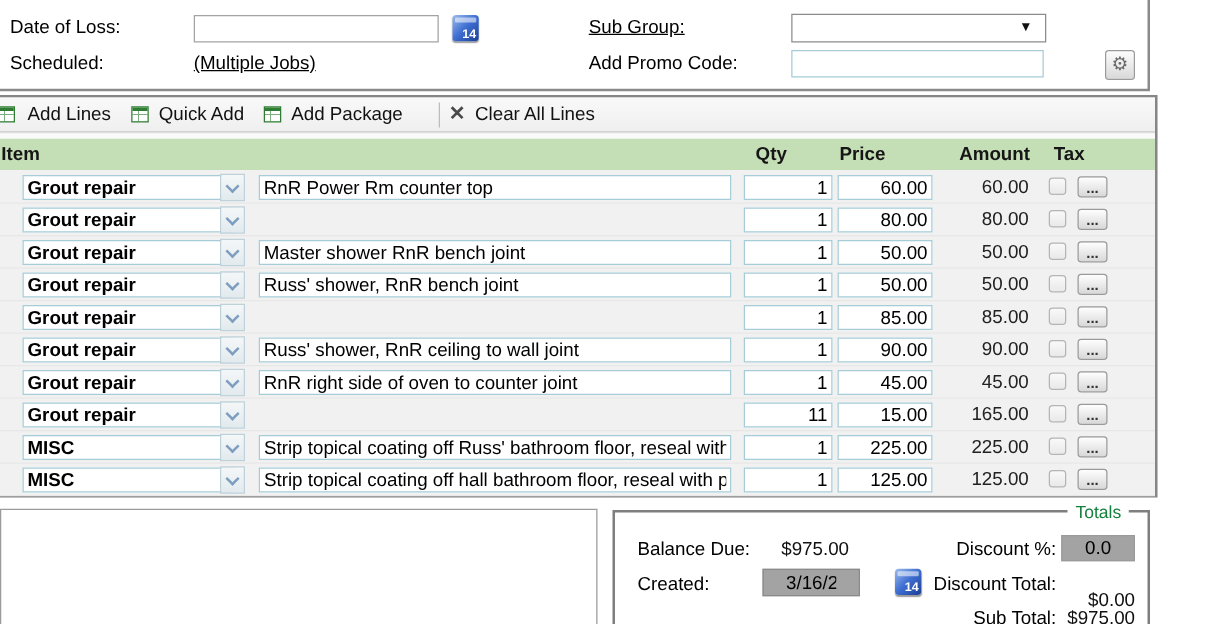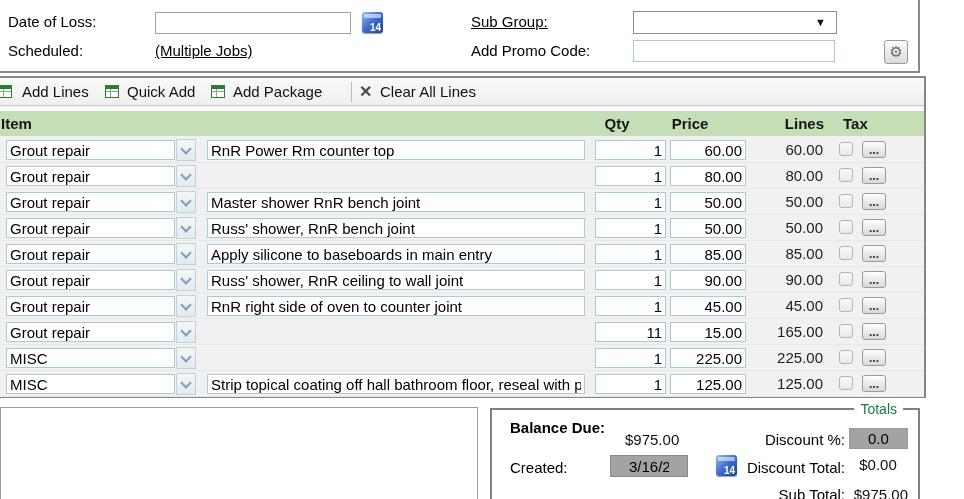--- a/index.html
+++ b/index.html
@@ -45,21 +45,21 @@
 
   
   #grid-header { position:absolute; left:0; top:33px; right:0; height:25px; background:#c4deb5; }
   #grid-header span { position:absolute; top:0; height:25px; line-height:25px; font-weight:bold; color:#161616; }
 
   
   #line-items { position:absolute; left:0; top:59px; right:0; }
   .line-row { position:relative; height:26px; border-bottom:1px solid #e7e7e7; }
   .cell-input { position:absolute; top:3px; height:20px; border:1px solid #a5ccd7; background:#fff;
     font:15px "Liberation Sans",sans-serif; padding:0 3px; }
-  .item-input  { left:8px;  width:169px; }
+  .item-input  { left:20px;  width:169px;font-weight:bold; }
   .desc-input  { left:209px; width:378px; }
   .qty-input   { left:597px; width:71px; text-align:right; }
   .price-input { left:672px; width:76px; text-align:right; }
   .chev-box { position:absolute; left:178px; top:2px; width:20px; height:22px;
     background:linear-gradient(#f4f7f8,#e2eaee); border:1px solid #bfd2da; cursor:pointer; }
   .chev-box i { position:absolute; left:5px; top:5px; width:8px; height:8px;
     border-right:2px solid #7e9ec0; border-bottom:2px solid #7e9ec0; transform:rotate(45deg); }
   .amount-cell { position:absolute; left:753px; top:0; width:72px; height:26px; line-height:26px;
     text-align:right; color:#222; }
   .tax-check { position:absolute; left:841px; top:5px; width:14px; height:14px;
@@ -117,21 +117,21 @@
     <span class="tb-divider" style="left:353px;"></span>
     <span class="x-ico" style="left:361px;">✕</span>
     <span class="tb-item" style="left:382px;">Clear All Lines</span>
   </div>
   <div id="toolbar-strip"></div>
 
   <div id="grid-header">
     <span style="left:3px;">Item</span>
     <span style="left:586px; width:66px; text-align:center;">Qty</span>
     <span style="left:659px; width:66px; text-align:center;">Price</span>
-    <span style="left:726px; width:100px; text-align:right;">Lines</span>
+    <span style="left:726px; width:100px; text-align:right;">Amount</span>
     <span style="left:845px;">Tax</span>
   </div>
 
   <div id="line-items">
   <div class="line-row">
     <input class="cell-input item-input" value="Grout repair" style="">
     <span class="chev-box">
           <i></i>
         </span>
     <input class="cell-input desc-input" value="RnR Power Rm counter top" style="">
@@ -178,21 +178,20 @@
     <span class="amount-cell">50.00</span>
     <input type="checkbox" class="tax-check" style="">
     <button class="dots-btn">...</button>
   </div>
 
   <div class="line-row">
     <input class="cell-input item-input" value="Grout repair" style="">
     <span class="chev-box">
           <i></i>
         </span>
-    <input class="cell-input desc-input" value="Apply silicone to baseboards in main entry" style="">
     <input class="cell-input qty-input" value="1" style="">
     <input class="cell-input price-input" value="85.00" style="">
     <span class="amount-cell">85.00</span>
     <input type="checkbox" class="tax-check" style="">
     <button class="dots-btn">...</button>
   </div>
 
   <div class="line-row">
     <input class="cell-input item-input" value="Grout repair" style="">
     <span class="chev-box">
@@ -229,20 +228,21 @@
     <span class="amount-cell">165.00</span>
     <input type="checkbox" class="tax-check" style="">
     <button class="dots-btn">...</button>
   </div>
 
   <div class="line-row">
     <input class="cell-input item-input" value="MISC" style="">
     <span class="chev-box">
           <i></i>
         </span>
+    <input class="cell-input desc-input" value="Strip topical coating off Russ' bathroom floor, reseal with" style="">
     <input class="cell-input qty-input" value="1" style="">
     <input class="cell-input price-input" value="225.00" style="">
     <span class="amount-cell">225.00</span>
     <input type="checkbox" class="tax-check" style="">
     <button class="dots-btn">...</button>
   </div>
 
   <div class="line-row">
     <input class="cell-input item-input" value="MISC" style="">
     <span class="chev-box">
@@ -256,26 +256,26 @@
     <button class="dots-btn">...</button>
   </div>
 </div>
 </div>
 
 <div class="abs" id="notes-box"></div>
 
 <div class="abs" id="totals-box">
   <span id="totals-legend">Totals</span>
 
-  <span class="lbl" style="left:18px; top:9px;font-weight:bold;">Balance Due:</span>
+  <span class="lbl" style="left:18px; top:21px;">Balance Due:</span>
   <span class="val" style="left:133px; top:21px;">$975.00</span>
   <span class="lbl" style="left:253px; top:21px; width:100px; text-align:right;">Discount %:</span>
   <input class="tot-input" style="left: 357px; top: 18px; width: 59px; height: 21px; border: 1px solid rgb(154, 154, 154); text-align: right;" value="0.00">
 
   <span class="lbl" style="left:18px; top:49px;">Created:</span>
   <input class="tot-input" style="left: 118px; top: 45px; width: 78px; height: 22px; border: 1px solid rgb(138, 138, 138);" value="3/16/2020">
   <div class="cal" style="left:224px; top:45px;"></div>
   <span class="lbl" style="left:233px; top:49px; width:120px; text-align:right;">Discount Total:</span>
-  <span class="val" style="left:356px; top:46px; width:60px; text-align:center;">$0.00</span>
+  <span class="val" style="left:356px; top:62px; width:60px; text-align:right;">$0.00</span>
 
   <span class="lbl" style="left:253px; top:76px; width:100px; text-align:right;">Sub Total:</span>
   <span class="val" style="left:346px; top:76px; width:70px; text-align:right;">$975.00</span>
 </div>
 
 </body></html>

